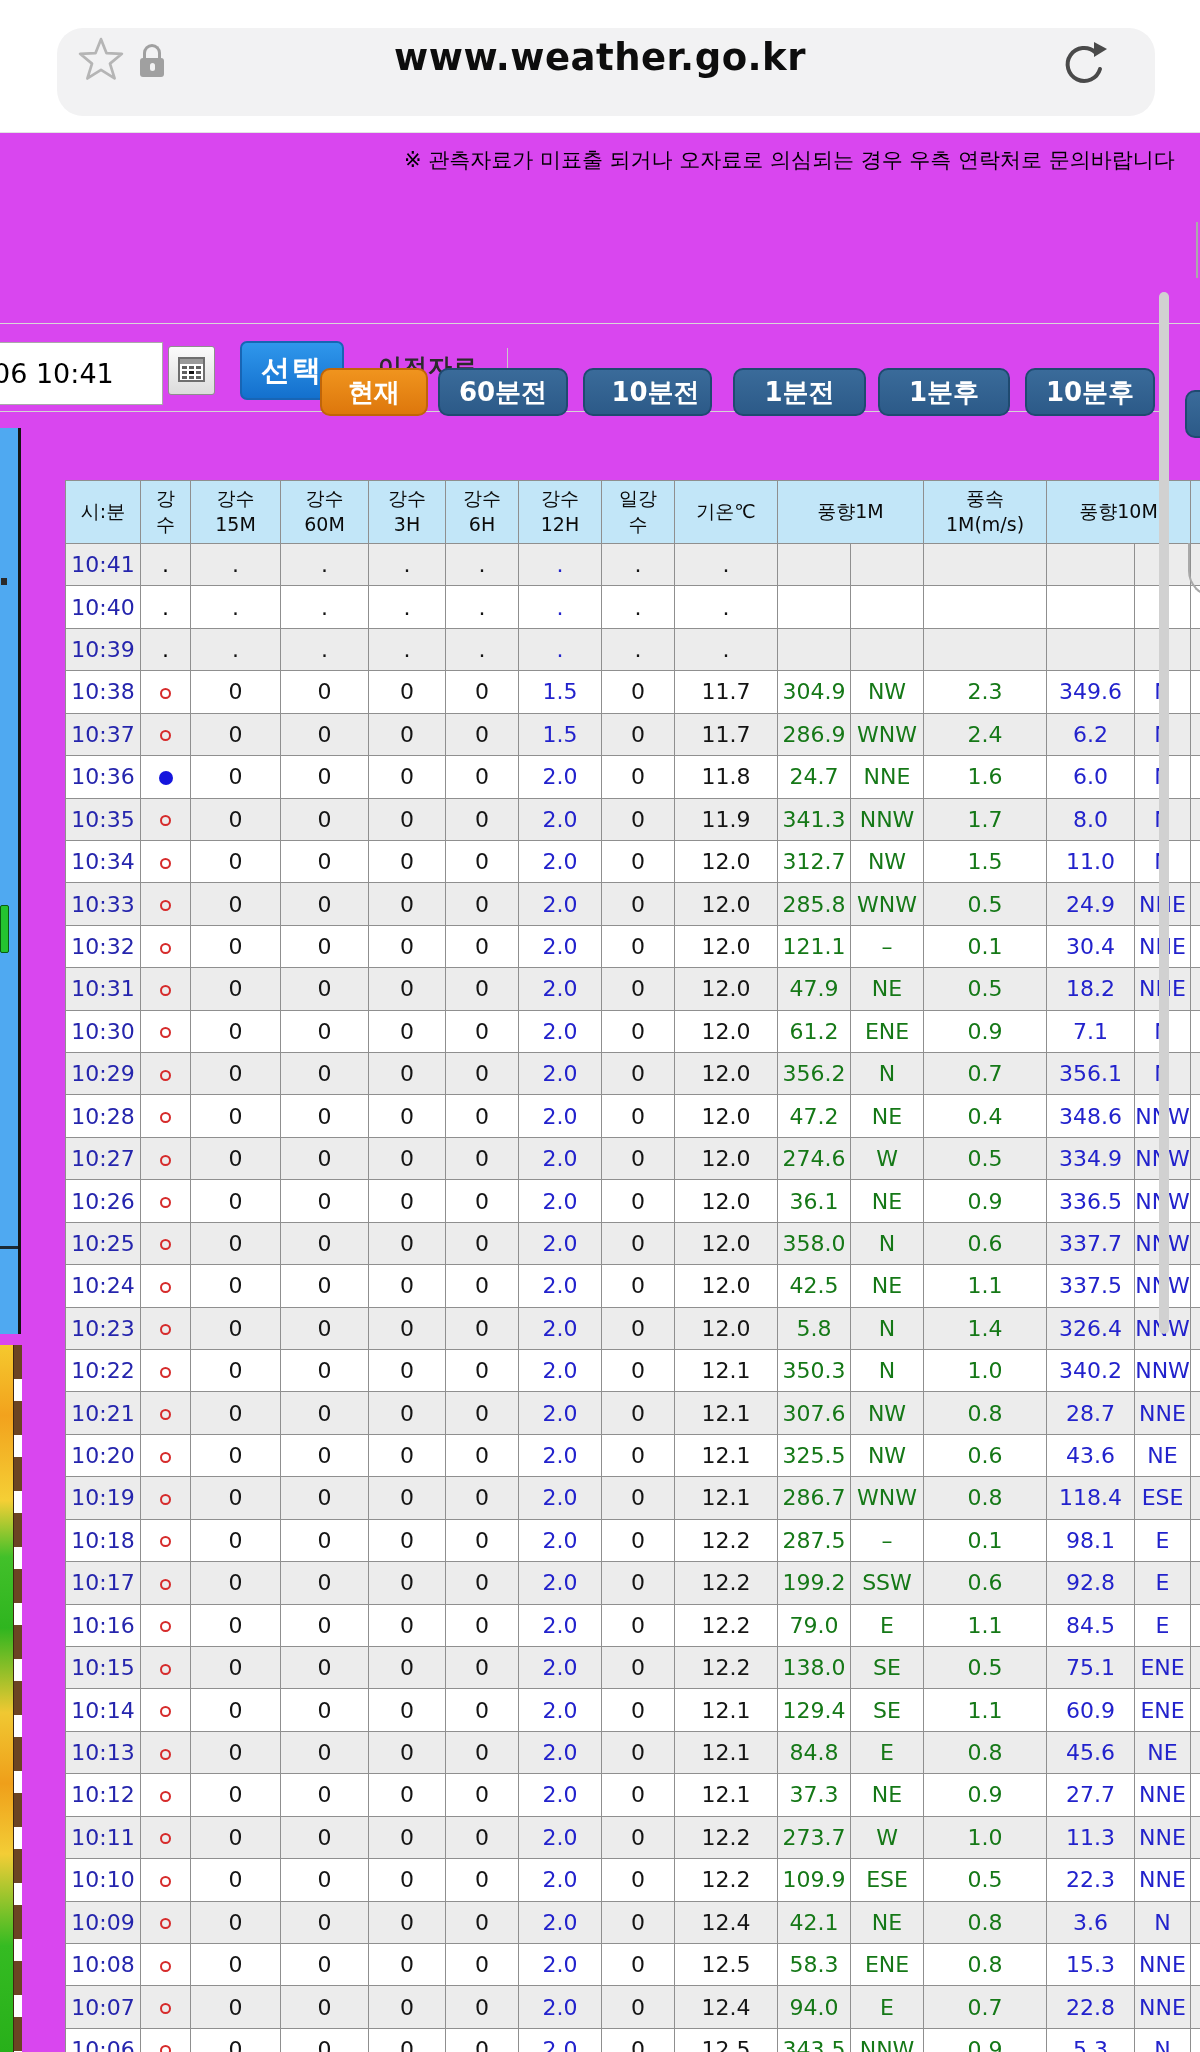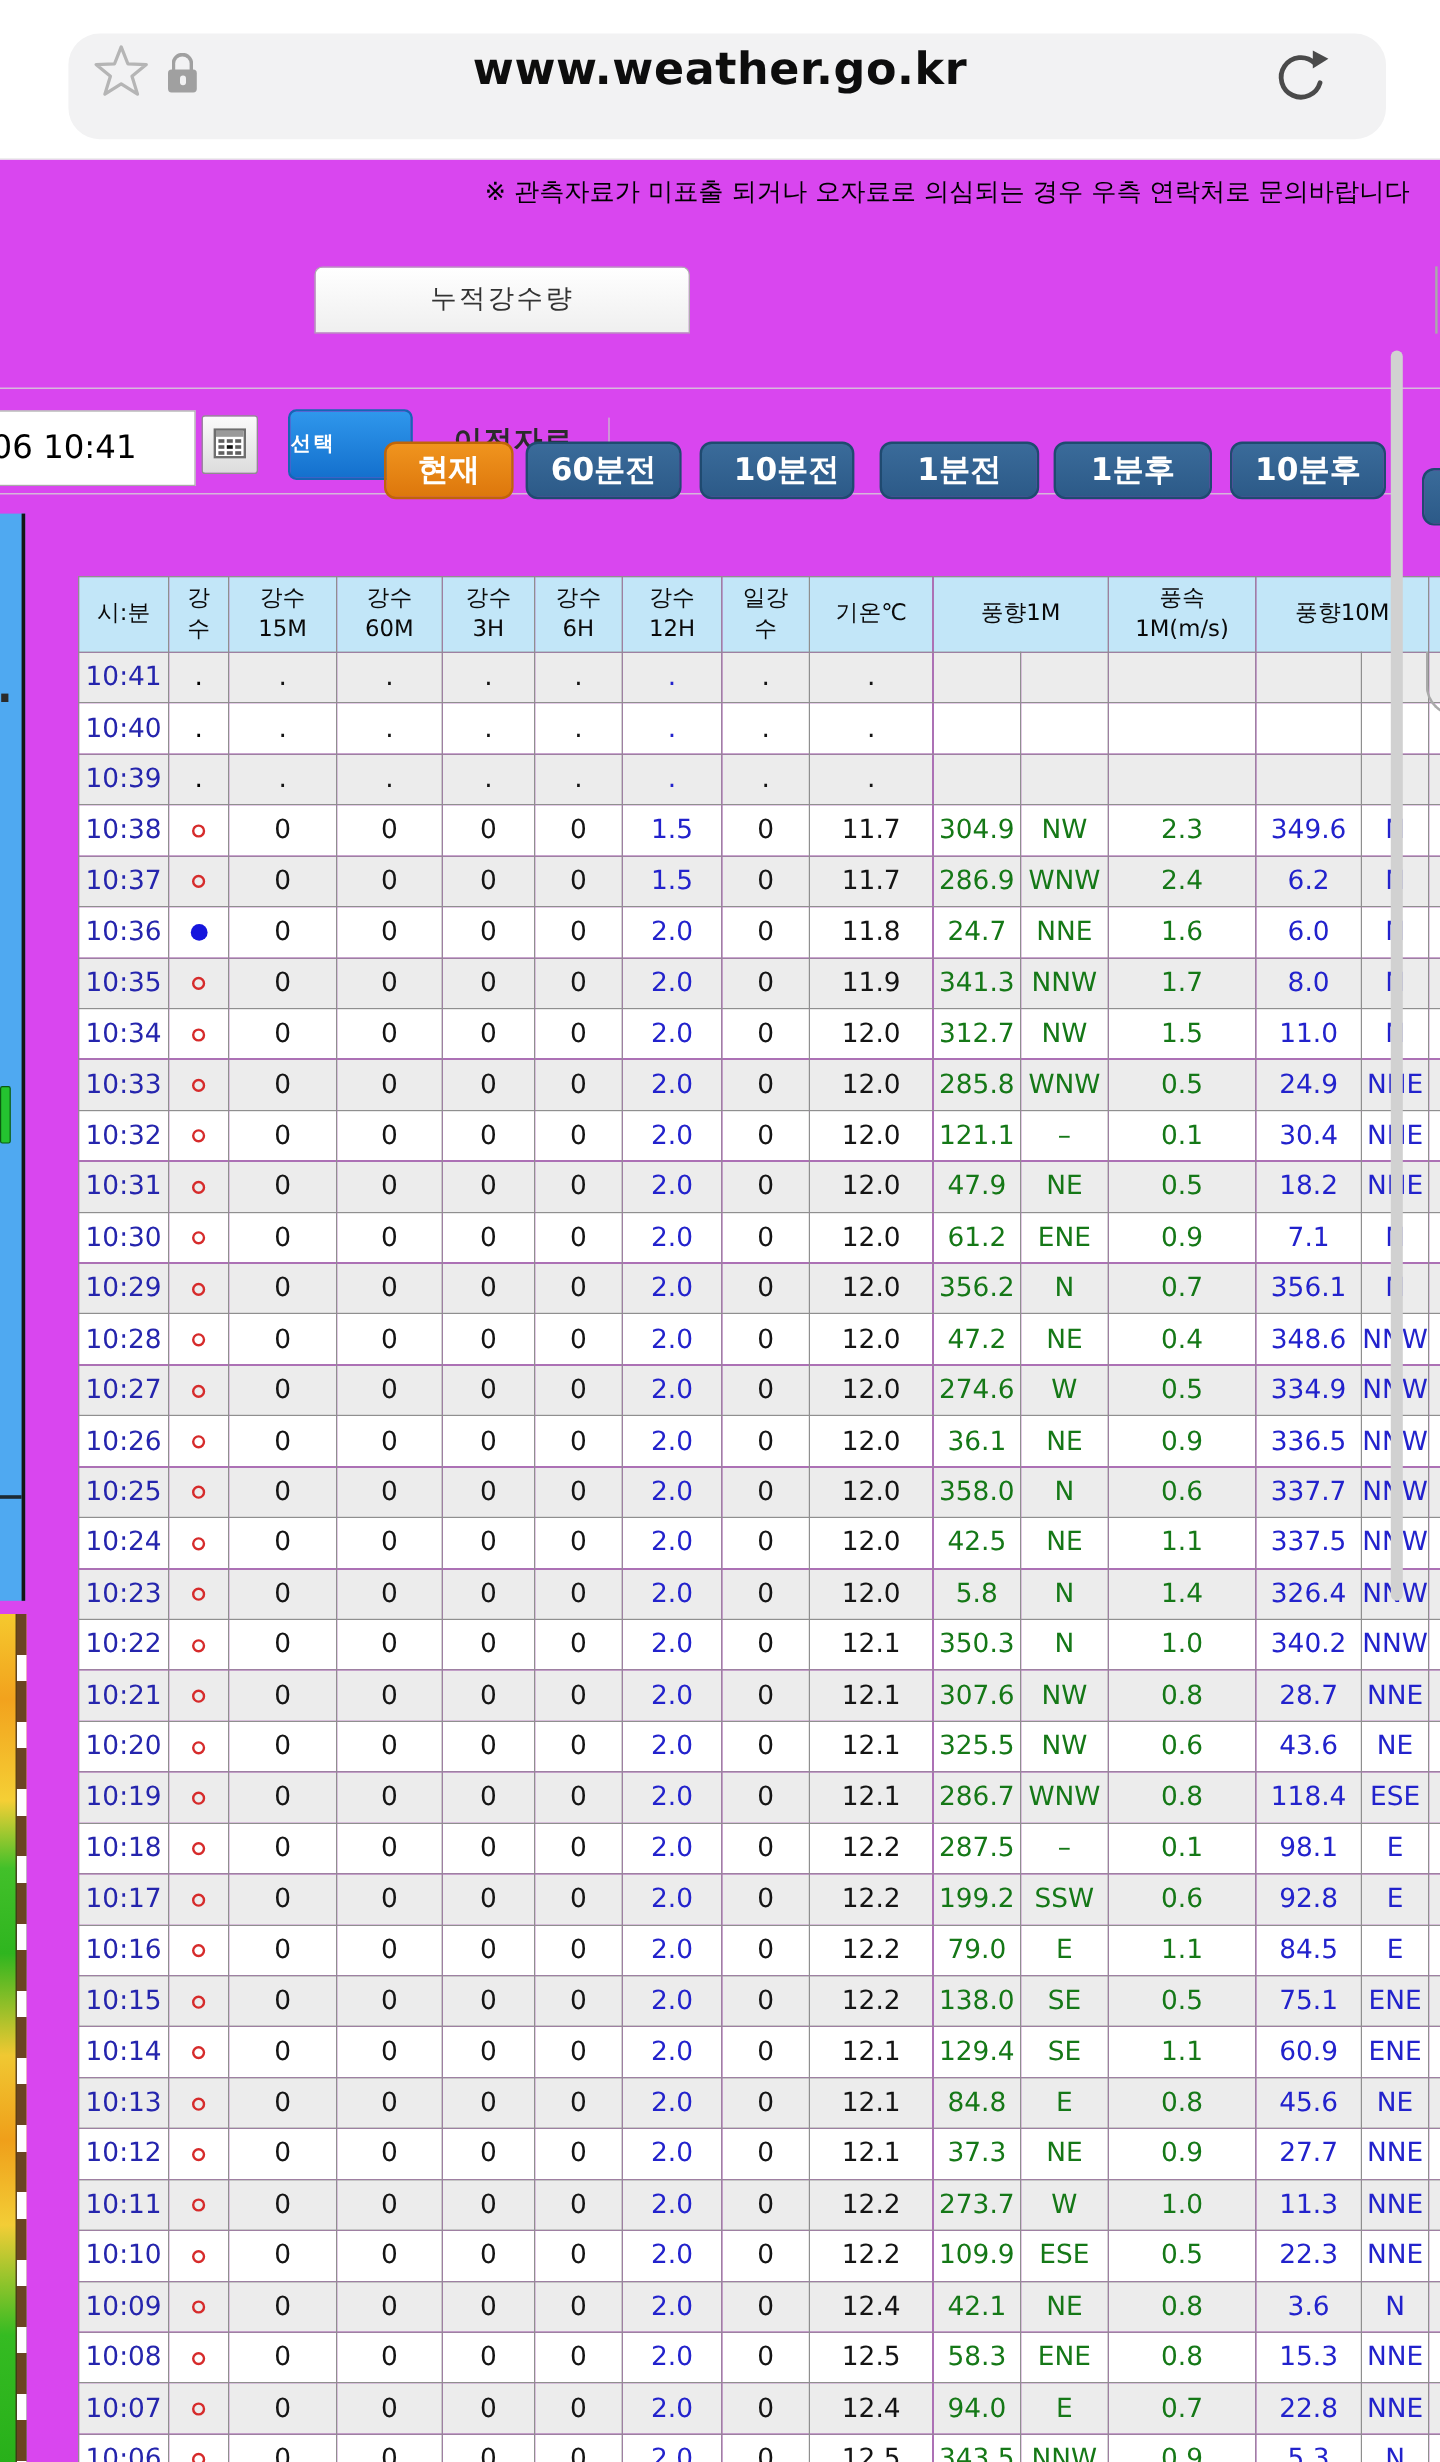--- a/index.html
+++ b/index.html
@@ -31,21 +31,21 @@
 
   
   .dt-input { position:absolute; left:-50px; top:342px; width:213px; height:63px; background:#fff; border:1px solid #a9a9a9; }
   .dt-input-text { position:absolute; left:42px; top:15px; font-size:27px; color:#000; white-space:nowrap; }
   .cal-btn { position:absolute; left:168px; top:346px; width:47px; height:49px; border:1px solid #8e8e8e; border-radius:3px; background:linear-gradient(#fbfbfb,#dcdcdc); }
   .cal { position:relative; width:27px; height:25px; margin:10px auto 0; border:2px solid #6e6e6e; background:#fff; }
   .cal-top { width:100%; height:5px; background:#9a9a9a; }
   .cal-grid { display:grid; grid-template-columns:repeat(3,1fr); gap:2px; padding:2px; }
   .cal-grid span { height:3px; background:#5f5f5f; }
   .cal-grid span.k { background:#111; }
-  .select-btn { position:absolute; left:240px; top:341px; width:104px; height:59px; border:2px solid #1765b5; border-radius:7px; background:linear-gradient(#2f97ec,#1470cd); color:#fff; font-size:17px; font-weight:bold; line-height:55px; letter-spacing:2px; }
+  .select-btn { position:absolute; left:240px; top:341px; width:104px; height:59px; border:2px solid #1765b5; border-radius:7px; background:linear-gradient(#2f97ec,#1470cd); color:#fff; font-size:29px; font-weight:bold; text-align:center; line-height:55px; letter-spacing:2px; }
   .prev-link { position:absolute; left:378px; top:351px; font-size:24px; font-weight:bold; color:#2b2b2b; letter-spacing:1px; }
   .prev-divider { position:absolute; left:507px; top:348px; width:1px; height:38px; background:#c9c9c9; }
 
   
   .tbtn { position:absolute; top:368px; height:48px; border-radius:10px; border:2px solid #1f4a70; background:linear-gradient(#3a6b9a,#2c5a88); color:#fff; font-size:26px; font-weight:bold; text-align:center; line-height:44px; z-index:10; }
   .tbtn.active { border-color:#c06508; background:linear-gradient(#f0941e,#dd770c); }
   .tbtn-partial { position:absolute; left:1185px; top:390px; width:40px; height:48px; border-radius:10px; border:2px solid #1f4a70; background:linear-gradient(#3a6b9a,#2c5a88); z-index:10; }
 
   
   .tbl-title { position:absolute; left:78px; top:443px; font-size:26px; font-weight:600; color:#000; white-space:nowrap; }
@@ -93,23 +93,20 @@
     </div>
     <div class="url-text">www.weather.go.kr</div>
     <svg class="reload-icon" viewBox="0 0 54 54">
       <path d="M42 31 a16.5 16.5 0 1 1 -4.5 -16.5" fill="none" stroke="#4a4a4a" stroke-width="4" stroke-linecap="round"></path>
       <polygon points="36,4 49,11 36,19" fill="#4a4a4a"></polygon>
     </svg>
   </div>
 
   <div class="notice">※ 관측자료가 미표출 되거나 오자료로 의심되는 경우 우측 연락처로 문의바랍니다</div>
 
-  <div class="tab tab-precip">
-    <span>누적강수량</span>
-  </div>
   <div class="tab-fragment"></div>
   <div class="hr1"></div>
   <div class="hr2"></div>
 
   <div class="dt-input">
     <span class="dt-input-text">06 10:41</span>
   </div>
   <div class="cal-btn">
     <div class="cal">
       <div class="cal-top"></div>

